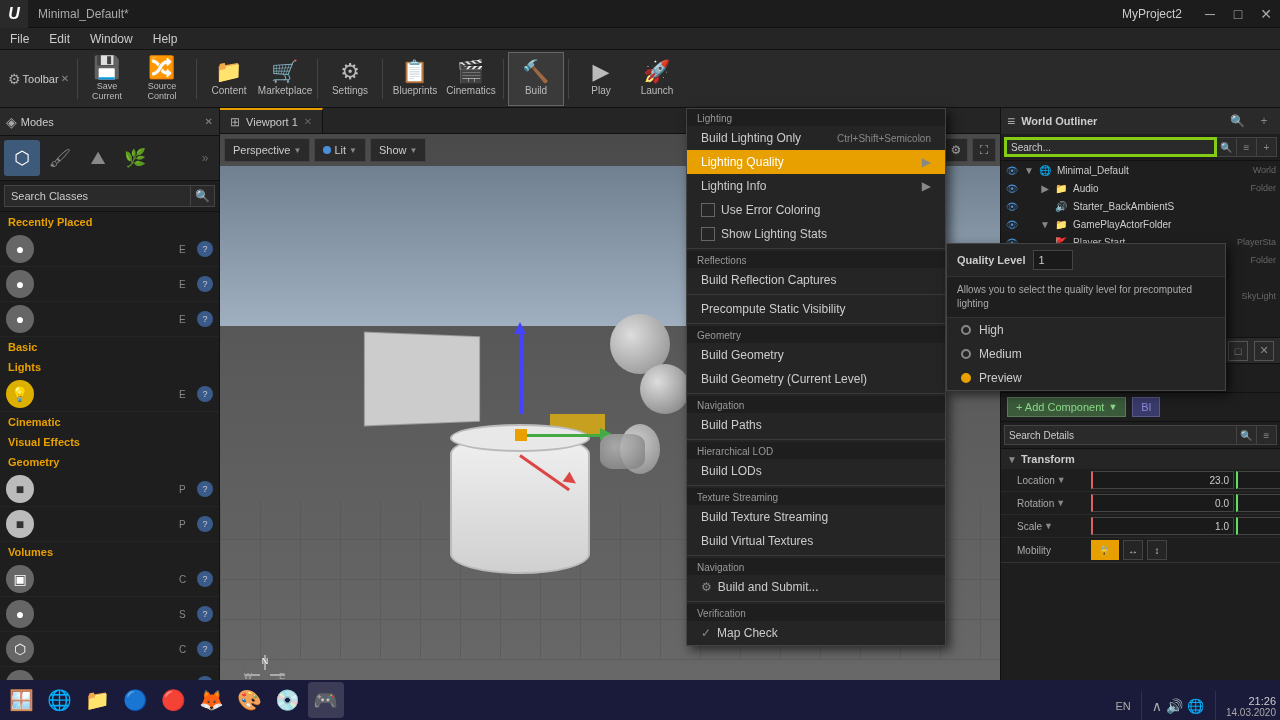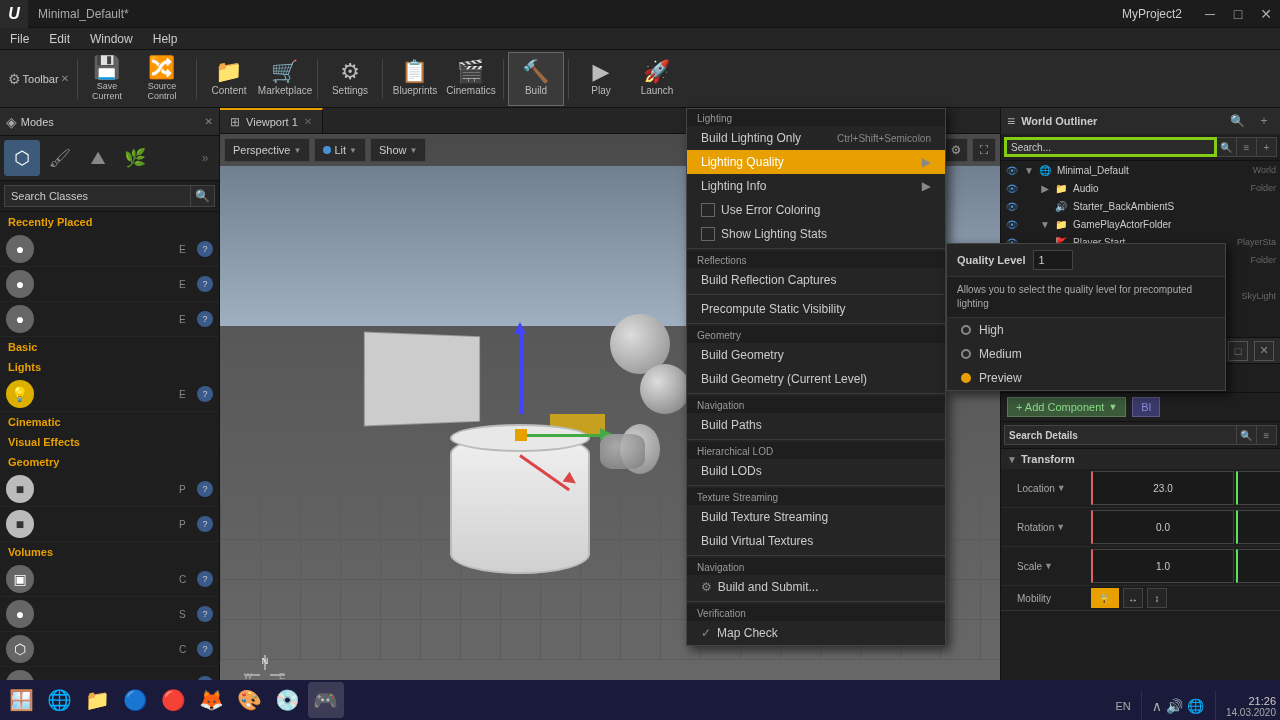--- a/index.html
+++ b/index.html
@@ -108,30 +108,30 @@
 
     #dp-object-name { display: flex; align-items: center; padding: 4px 6px; background: #1e1e1e; border-bottom: 1px solid #111; }
     .dp-cylinder-icon { width: 20px; height: 20px; background: #3a6a3a; border-radius: 2px; display: flex; align-items: center; justify-content: center; color: #fff; font-size: 10px; margin-right: 6px; }
     .dp-object-label { font-size: 12px; color: #fff; font-weight: bold; }
 
     #dp-add-component { display: flex; align-items: center; padding: 4px 6px; gap: 6px; border-bottom: 1px solid #111; }
     .add-comp-btn { display: flex; align-items: center; gap: 4px; padding: 3px 8px; background: #3a5a3a; border: 1px solid #5a7a5a; color: #8ad88a; font-size: 11px; cursor: pointer; }
     .blueprint-btn { display: flex; align-items: center; gap: 4px; padding: 3px 8px; background: #3a3a6a; border: 1px solid #5a5a8a; color: #8a8ad8; font-size: 11px; cursor: pointer; }
 
     #dp-search { display: flex; align-items: center; padding: 3px; background: #1e1e1e; border-bottom: 1px solid #111; }
-    #dp-search input { flex: 1; background: #2a2a2a; border: 1px solid #444; color: #ccc; height: 20px; padding: 0 4px; font-size: 10px; font-weight: bold; }
+    #dp-search input { flex: 1; background: #2a2a2a; border: 1px solid #444; color: #ccc; height: 20px; padding: 0 4px; font-size: 10px; }
 
     .dp-section { border-bottom: 1px solid #333; }
     .dp-section-header { display: flex; align-items: center; padding: 4px 6px; background: #252525; cursor: pointer; gap: 4px; }
     .dp-section-header .section-arrow { color: #888; font-size: 10px; }
     .dp-section-header .section-name { font-size: 11px; color: #ccc; font-weight: bold; }
     .dp-row { display: flex; align-items: center; padding: 2px 6px 2px 16px; gap: 4px; border-bottom: 1px solid #2a2a2a; }
     .dp-label { width: 70px; font-size: 10px; color: #aaa; flex-shrink: 0; }
     .dp-field { display: flex; align-items: center; gap: 2px; flex: 1; }
-    .dp-input { flex: 1; background: #1a1a1a; border: 1px solid #444; color: #ccc; height: 18px; padding: 16px 4px; font-size: 10px; text-align: center; min-width: 0; }
+    .dp-input { flex: 1; background: #1a1a1a; border: 1px solid #444; color: #ccc; height: 18px; padding: 0 4px; font-size: 10px; text-align: right; min-width: 0; }
     .dp-input.x { border-left: 2px solid #e06060; }
     .dp-input.y { border-left: 2px solid #60e060; }
     .dp-label-with-arrow { display: flex; align-items: center; gap: 2px; }
     .dp-label-arrow { color: #888; font-size: 9px; }
 
     .mobility-row { display: flex; align-items: center; padding: 2px 6px 2px 16px; gap: 4px; }
     .mobility-label { width: 70px; font-size: 10px; color: #aaa; }
     .mobility-btns { display: flex; gap: 4px; }
     .mob-btn { width: 28px; height: 20px; display: flex; align-items: center; justify-content: center; cursor: pointer; font-size: 10px; border: 1px solid #444; }
     .mob-btn.active { background: #e8a000; border-color: #e8a000; }

